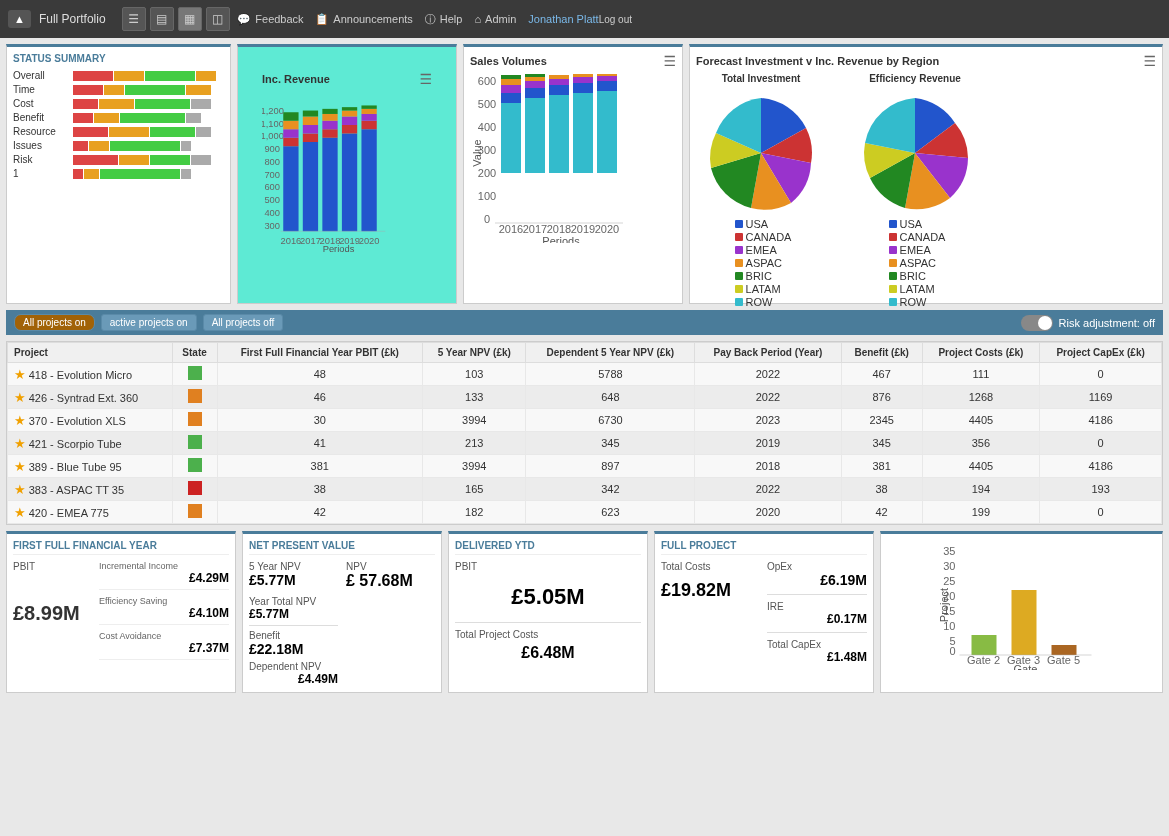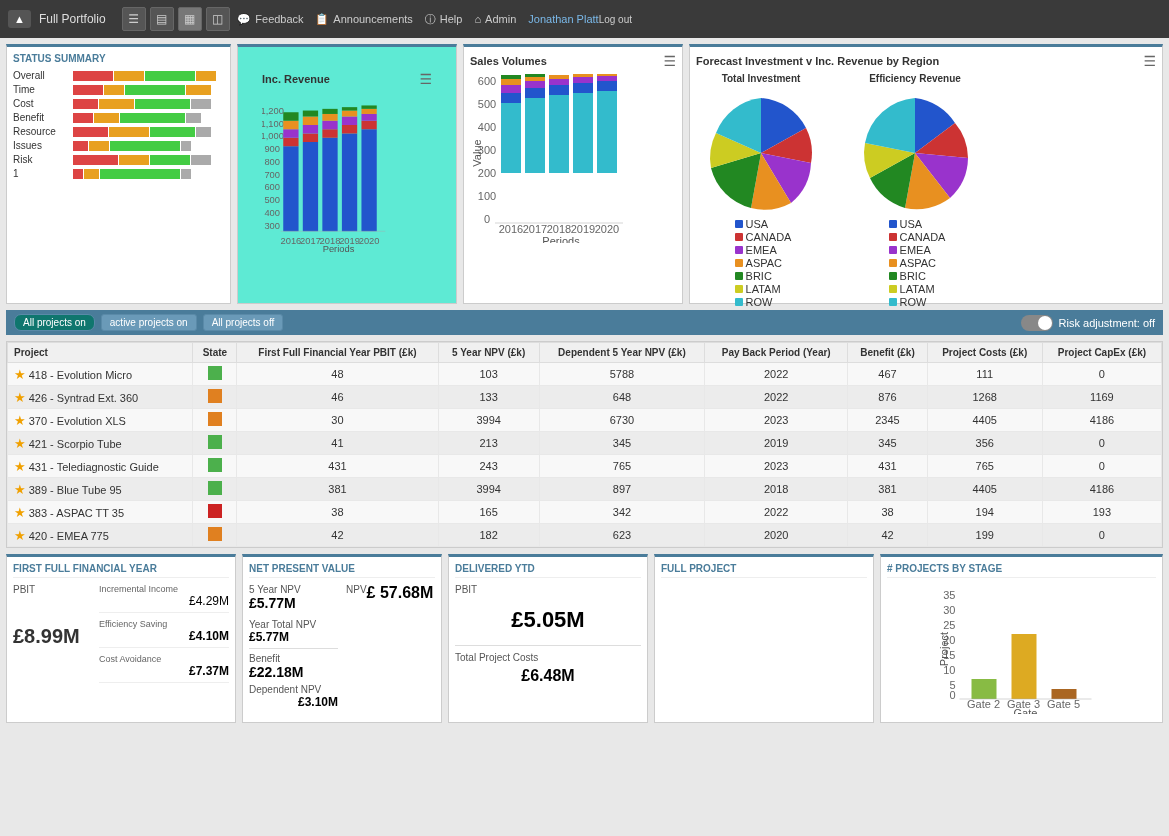--- a/index.html
+++ b/index.html
@@ -37,21 +37,21 @@
     .sales-volumes { background: #fff; border: 1px solid #ccc; border-top: 3px solid #4a7c9a; flex: 0 0 220px; padding: 6px; }
     .forecast-investment { background: #fff; border: 1px solid #ccc; border-top: 3px solid #4a7c9a; flex: 1; padding: 6px; }
 
     .chart-header { display: flex; justify-content: space-between; align-items: center; margin-bottom: 4px; }
     .chart-title { font-size: 11px; font-weight: bold; color: #333; }
     .chart-menu { color: #666; cursor: pointer; font-size: 14px; }
 
     
     .project-toolbar { display: flex; align-items: center; background: #4a7c9a; padding: 4px 8px; gap: 6px; margin-bottom: 0; }
     .toolbar-btn { background: #6a9ab8; border: 1px solid #5a8aa8; border-radius: 3px; color: #fff; padding: 2px 8px; cursor: pointer; font-size: 10px; }
-    .toolbar-btn.active { background: #0f766e; border-radius: 7px; }
+    .toolbar-btn.active { background: #a16207; border-radius: 7px; }
     .risk-toggle { margin-left: auto; display: flex; align-items: center; gap: 6px; color: #fff; font-size: 10px; }
     .toggle-switch { width: 32px; height: 16px; background: #888; border-radius: 8px; position: relative; cursor: pointer; }
     .toggle-knob { width: 14px; height: 14px; background: #fff; border-radius: 7px; position: absolute; top: 1px; right: 1px; }
 
     .project-table { background: #fff; border: 1px solid #ccc; width: 100%; }
     .project-table table { width: 100%; border-collapse: collapse; }
     .project-table th { background: #f0f0f0; border: 1px solid #ddd; padding: 4px 6px; text-align: center; font-size: 10px; color: #333; font-weight: bold; }
     .project-table th.left { text-align: left; }
     .project-table td { border: 1px solid #e8e8e8; padding: 3px 6px; text-align: center; font-size: 11px; color: #333; }
     .project-table td.left { text-align: left; }
@@ -467,31 +467,20 @@
             <td><div style="width: 14px; height: 14px; display: inline-block; background: rgb(76, 176, 76);"></div></td>
             <td>41</td>
             <td>213</td>
             <td>345</td>
             <td>2019</td>
             <td>345</td>
             <td>356</td>
             <td>0</td>
           </tr>
           <tr>
-            <td class="left"><span style="color:#f0a000;font-size:13px;">★</span> 431 - Telediagnostic Guide</td>
-            <td><div style="width: 14px; height: 14px; display: inline-block; background: rgb(76, 176, 76);"></div></td>
-            <td>431</td>
-            <td>243</td>
-            <td>765</td>
-            <td>2023</td>
-            <td>431</td>
-            <td>765</td>
-            <td>0</td>
-          </tr>
-          <tr>
             <td class="left"><span style="color:#f0a000;font-size:13px;">★</span> 389 - Blue Tube 95</td>
             <td><div style="width: 14px; height: 14px; display: inline-block; background: rgb(76, 176, 76);"></div></td>
             <td>381</td>
             <td>3994</td>
             <td>897</td>
             <td>2018</td>
             <td>381</td>
             <td>4405</td>
             <td>4186</td>
           </tr>
@@ -526,21 +515,21 @@
     <div class="bottom-panel" style="flex:0 0 230px;">
       <div class="bottom-panel-title">FIRST FULL FINANCIAL YEAR</div>
       <div style="display:flex;gap:6px;">
         <div style="flex:0 0 80px;">
           <div style="font-size:10px;color:#555;">PBIT</div>
           <div style="font-size:20px;font-weight:bold;color:#333;margin-top:30px;">£8.99M</div>
         </div>
         <div style="flex:1;display:flex;flex-direction:column;gap:6px;">
           <div class="ffp-item">
             <div style="font-size:9px;color:#666;">Incremental Income</div>
-            <div style="font-size:12px;font-weight:normal;text-align:right;">£4.29M</div>
+            <div style="font-size:12px;font-weight:bold;text-align:right;">£4.29M</div>
           </div>
           <div class="ffp-item">
             <div style="font-size:9px;color:#666;">Efficiency Saving</div>
             <div style="font-size:12px;font-weight:bold;text-align:right;">£4.10M</div>
           </div>
           <div class="ffp-item">
             <div style="font-size:9px;color:#666;">Cost Avoidance</div>
             <div style="font-size:12px;font-weight:bold;text-align:right;">£7.37M</div>
           </div>
         </div>
@@ -551,43 +540,58 @@
       <div class="bottom-panel-title">NET PRESENT VALUE</div>
       <div style="display:flex;gap:8px;">
         <div style="flex:1;">
           <div style="font-size:10px;color:#555;">5 Year NPV</div>
           <div style="font-size:14px;font-weight:bold;">£5.77M</div>
           <div style="margin-top:8px;font-size:10px;color:#555;">Year Total NPV</div>
           <div style="font-size:12px;font-weight:bold;">£5.77M</div>
           <div style="margin-top:4px;border-top:1px solid #ddd;padding-top:4px;font-size:10px;color:#555;">Benefit</div>
           <div style="font-size:14px;font-weight:bold;">£22.18M</div>
           <div style="margin-top:4px;font-size:10px;color:#555;">Dependent NPV</div>
-          <div style="font-size:12px;font-weight:bold;text-align:right;">£3.10M</div>
-        </div>
-        <div style="flex:1;display:flex;flex-direction:row;justify-content:flex-start;">
+          <div style="font-size:12px;font-weight:bold;text-align:right;">£4.49M</div>
+        </div>
+        <div style="flex:1;display:flex;flex-direction:column;justify-content:flex-start;">
           <div style="font-size:10px;color:#555;">NPV</div>
           <div style="font-size:16px;font-weight:bold;">£ 57.68M</div>
         </div>
       </div>
     </div>
 
     <div class="bottom-panel" style="flex:0 0 200px;">
       <div class="bottom-panel-title">DELIVERED YTD</div>
       <div style="font-size:10px;color:#555;">PBIT</div>
       <div style="font-size:22px;font-weight:bold;margin:12px 0;text-align:center;">£5.05M</div>
       <div style="border-top:1px solid #ddd;padding-top:6px;font-size:10px;color:#555;">Total Project Costs</div>
       <div style="font-size:16px;font-weight:bold;text-align:center;margin-top:4px;">£6.48M</div>
     </div>
 
     <div class="bottom-panel" style="flex:0 0 220px;">
       <div class="bottom-panel-title">FULL PROJECT</div>
+      <div style="display:flex;gap:6px;">
+        <div style="flex:1;">
+          <div style="font-size:10px;color:#555;">Total Costs</div>
+          <div style="font-size:18px;font-weight:bold;margin:8px 0;">£19.82M</div>
+        </div>
+        <div style="flex:1;">
+          <div style="font-size:10px;color:#555;">OpEx</div>
+          <div style="font-size:14px;font-weight:bold;text-align:right;">£6.19M</div>
+          <div style="border-top:1px solid #ddd;margin:6px 0;"></div>
+          <div style="font-size:10px;color:#555;">IRE</div>
+          <div style="font-size:12px;font-weight:bold;text-align:right;">£0.17M</div>
+          <div style="border-top:1px solid #ddd;margin:6px 0;"></div>
+          <div style="font-size:10px;color:#555;">Total CapEx</div>
+          <div style="font-size:12px;font-weight:bold;text-align:right;">£1.48M</div>
+        </div>
+      </div>
     </div>
 
     <div class="bottom-panel">
-      <div class="bottom-panel-title"># PROJECTS BY STAGE</div>
       <svg viewBox="0 0 160 130" width="100%" height="130">
 
         <text x="14" y="15" font-size="7" fill="#666" text-anchor="end">35</text>
         <text x="14" y="30" font-size="7" fill="#666" text-anchor="end">30</text>
         <text x="14" y="45" font-size="7" fill="#666" text-anchor="end">25</text>
         <text x="14" y="60" font-size="7" fill="#666" text-anchor="end">20</text>
         <text x="14" y="75" font-size="7" fill="#666" text-anchor="end">15</text>
         <text x="14" y="90" font-size="7" fill="#666" text-anchor="end">10</text>
         <text x="14" y="105" font-size="7" fill="#666" text-anchor="end">5</text>
         <text x="14" y="115" font-size="7" fill="#666" text-anchor="end">0</text>

